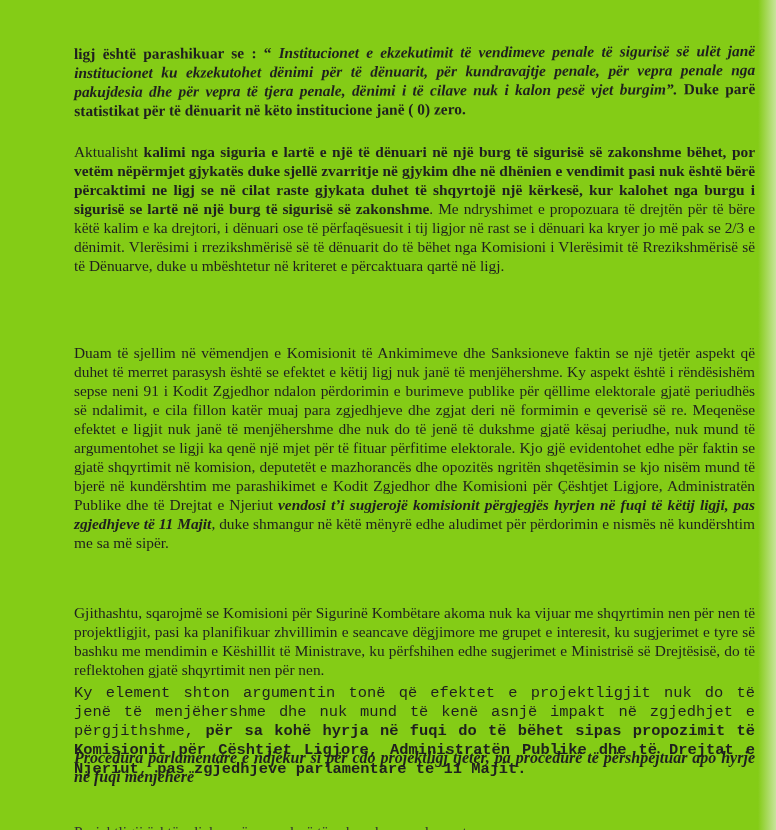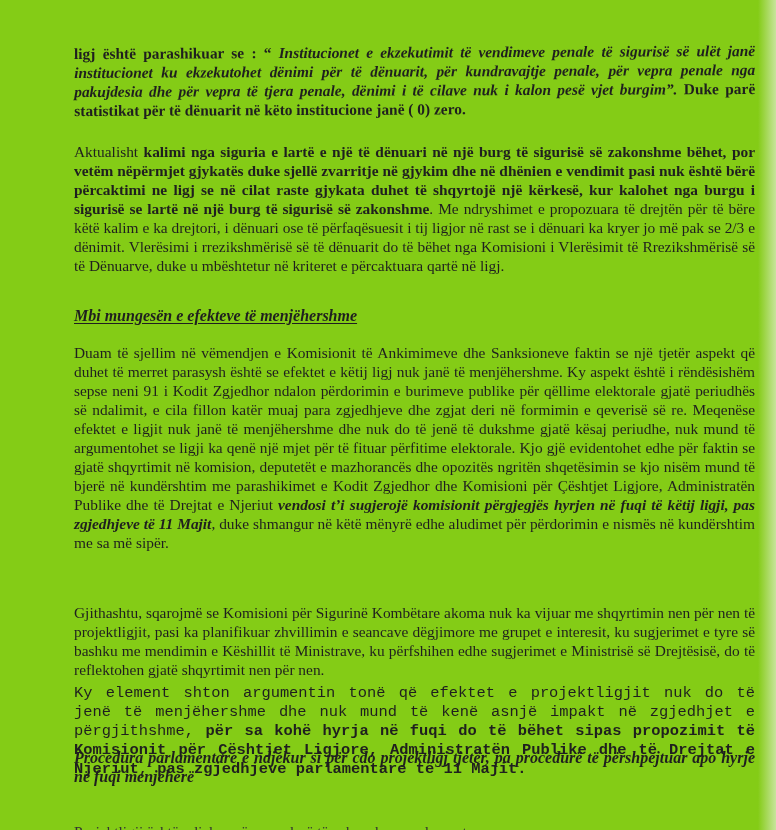--- a/index.html
+++ b/index.html
@@ -64,21 +64,20 @@
 <div class="page">
 
   <div class="text p1">
     <span class="b">ligj është parashikuar se : “ </span><span class="b i">Institucionet e ekzekutimit të vendimeve penale të sigurisë së ulët janë institucionet ku ekzekutohet dënimi për të dënuarit, për kundravajtje penale, për vepra penale nga pakujdesia dhe për vepra të tjera penale, dënimi i të cilave nuk i kalon pesë vjet burgim</span><span class="b i">”.</span><span class="b"> Duke parë statistikat për të dënuarit në këto institucione  janë ( 0) zero.</span>
   </div>
 
   <div class="text p2">
     <span>Aktualisht </span><span class="b">kalimi nga siguria e lartë e një të dënuari në një burg të sigurisë së zakonshme bëhet, por vetëm  nëpërmjet gjykatës duke sjellë zvarritje në gjykim dhe në dhënien e vendimit  pasi nuk është bërë përcaktimi ne ligj se në cilat raste gjykata duhet të shqyrtojë një kërkesë, kur kalohet nga burgu i sigurisë se lartë në një burg të sigurisë së zakonshme</span><span>. Me ndryshimet e propozuara të drejtën për të bëre këtë kalim e ka drejtori, i dënuari ose të përfaqësuesit i tij ligjor në rast se i dënuari ka kryer jo më pak se 2/3 e dënimit. Vlerësimi i rrezikshmërisë së të dënuarit do të bëhet nga Komisioni i Vlerësimit të Rrezikshmërisë së të Dënuarve, duke u mbështetur në kriteret e përcaktuara qartë në ligj.</span>
   </div>
 
-  <div class="text h1">Mbi mungesën e efekteve të menjëhershme</div>
 
   <div class="text p3">
     <span>Duam të sjellim në vëmendjen e Komisionit të Ankimimeve dhe Sanksioneve faktin se një tjetër aspekt që duhet të merret parasysh është se efektet e këtij ligj nuk janë të menjëhershme. Ky aspekt është i rëndësishëm  sepse neni  91  i  Kodit  Zgjedhor ndalon  përdorimin  e  burimeve  publike  për  qëllime elektorale gjatë periudhës së ndalimit, e cila fillon katër muaj para zgjedhjeve dhe zgjat deri në formimin e qeverisë së re. Meqenëse efektet e ligjit nuk janë të menjëhershme dhe nuk do të jenë të dukshme gjatë kësaj periudhe, nuk mund të argumentohet se ligji ka qenë një mjet për të fituar përfitime elektorale. Kjo gjë evidentohet edhe për faktin se gjatë shqyrtimit në komision, deputetët e mazhorancës dhe opozitës ngritën shqetësimin se kjo nisëm mund të bjerë në kundërshtim me parashikimet e Kodit Zgjedhor dhe Komisioni për Çështjet Ligjore, Administratën Publike dhe të Drejtat e Njeriut </span><span class="b i">vendosi t’i sugjerojë komisionit përgjegjës hyrjen në fuqi të këtij ligji, pas zgjedhjeve të 11 Majit</span><span>, duke shmangur në këtë mënyrë edhe aludimet për përdorimin e nismës në kundërshtim me sa më sipër.</span>
   </div>
 
   <div class="text p4">Gjithashtu, sqarojmë se Komisioni për Sigurinë Kombëtare akoma nuk ka vijuar me shqyrtimin nen për nen të projektligjit, pasi ka planifikuar zhvillimin e seancave dëgjimore me grupet e interesit, ku sugjerimet e tyre së bashku me mendimin e Këshillit të Ministrave, ku përfshihen edhe sugjerimet e Ministrisë së Drejtësisë, do të reflektohen gjatë shqyrtimit nen për nen.</div>
 
   <div class="text p5">
     <span>Ky element shton argumentin tonë që efektet e  projektligjit nuk do të jenë të menjëhershme dhe nuk mund të kenë asnjë impakt në zgjedhjet e përgjithshme, </span><span class="b">për sa kohë hyrja në fuqi do të bëhet sipas propozimit të Komisionit për Çështjet Ligjore, Administratën Publike dhe të Drejtat e Njeriut</span><span>,</span><span class="b"> pas zgjedhjeve parlamentare të 11 Majit.</span>
   </div>

